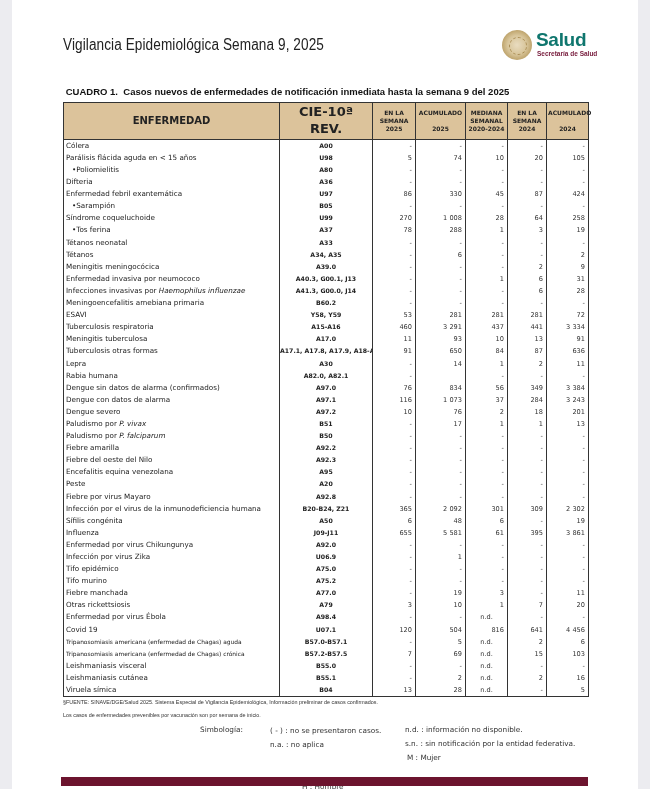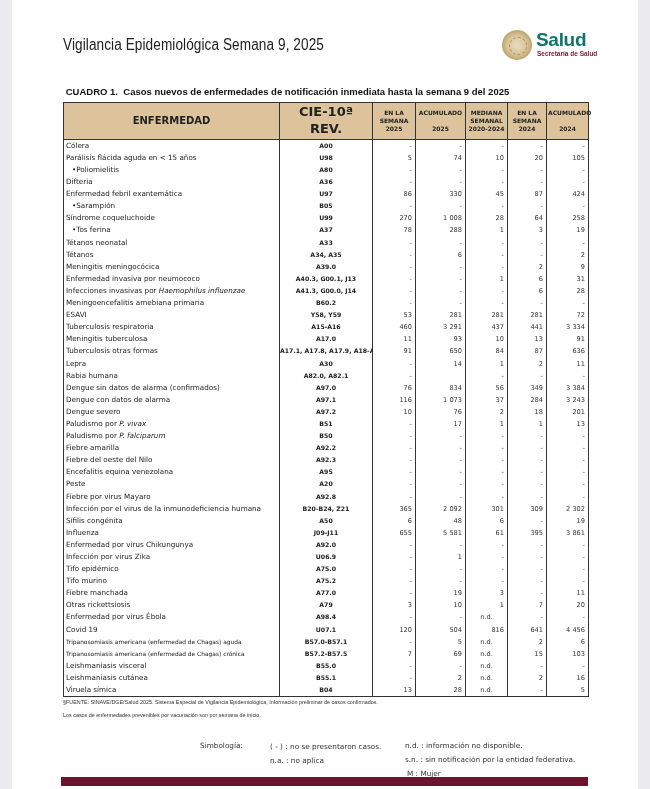--- a/index.html
+++ b/index.html
@@ -20,21 +20,21 @@
   td{font-size:7.2px;color:#222;height:12.1px;padding:0 3px;line-height:12px;white-space:nowrap;overflow:hidden;border-left:1px solid #333;border-right:1px solid #333;}
   td.enf{padding-left:2px;margin-left:33px;}
   td.enf.sub{padding-left:8px;}
   td.enf.small{font-size:5.9px;}
   td.cie{text-align:center;font-weight:bold;font-size:6.2px;padding:0;}
   td.num{text-align:right;font-size:6.6px;color:#333;}
   td.num.center{text-align:center;}
   tbody tr:last-child td{border-bottom:1px solid #333;}
   .foot1{position:absolute;left:63px;top:699px;font-size:5.4px;color:#333;}
   .foot2{position:absolute;left:63px;top:712px;font-size:5.4px;color:#333;}
-  .simb{position:absolute;font-size:7.3px;color:#333;font-family:"DejaVu Sans",sans-serif;margin-top:16px;}
+  .simb{position:absolute;font-size:7.3px;color:#333;font-family:"DejaVu Sans",sans-serif;}
   .bar{position:absolute;left:61px;top:777px;width:527px;height:9px;background:#6c142e;}
 </style>
 </head>
 <body>
 
 <div class="page"></div>
 
 <div class="title">Vigilancia Epidemiológica Semana 9, 2025</div>
 
 <div class="logo">

